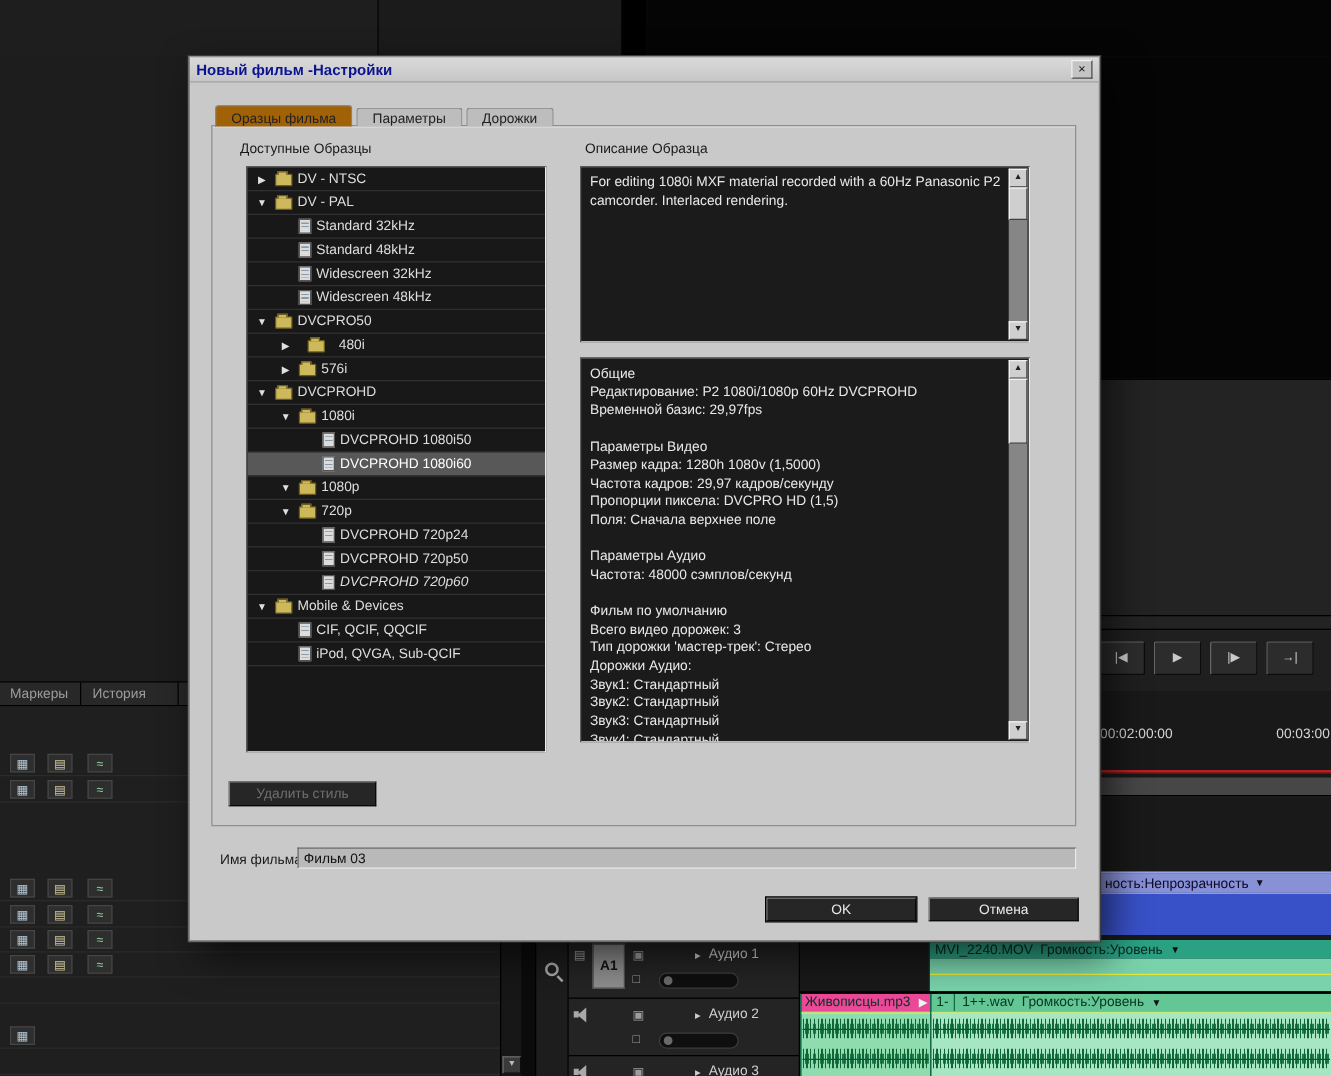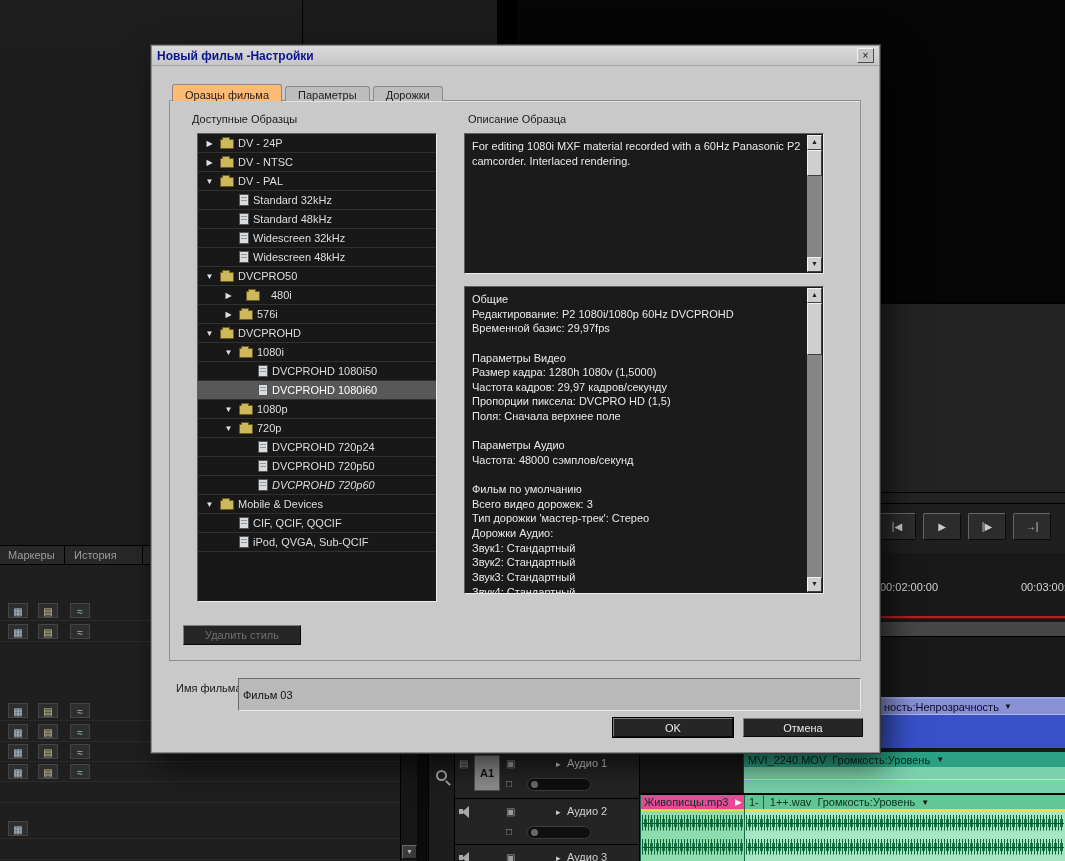--- a/index.html
+++ b/index.html
@@ -110,21 +110,21 @@
   .titlebar { position:absolute; left:0; top:0; width:100%; height:20px;
               background:linear-gradient(#dadada,#c6c6c6); border-bottom:1px solid #a2a2a2;
               display:flex; align-items:center; padding:0 5px; }
   .title { color:#0a1492; font-weight:bold; font-size:12px; }
   .closebtn { margin-left:auto; width:17px; height:15px; background:#c4c4c4; border:1px solid;
               border-color:#f2f2f2 #4c4c4c #4c4c4c #f2f2f2; font-size:10px; line-height:13px;
               text-align:center; color:#111; }
   .tabs { position:absolute; left:20px; top:38px; display:flex; align-items:flex-end; z-index:2; }
   .tab { background:#bdbdbd; border:1px solid #8a8a8a; border-bottom:none; border-radius:3px 3px 0 0;
          padding:2px 12px 2px 12px; margin-right:3px; height:15px; color:#222; }
-  .tab.active { background:#fdba74; height:18px; padding-top:4px; border-bottom:1px solid #c9c9c9; margin-bottom:-1px; }
+  .tab.active { background:#a16207; height:18px; padding-top:4px; border-bottom:1px solid #c9c9c9; margin-bottom:-1px; }
   .panel { position:absolute; left:17px; top:54px; width:692px; height:561px;
            border:1px solid #8f8f8f; box-shadow:inset 0 1px 0 #e3e3e3; }
   .plabel { position:absolute; top:12px; font-size:11px; color:#1a1a1a; }
 
   .tree { position:absolute; left:27px; top:32px; width:240px; height:469px; background:#181818;
           border:1px solid; border-color:#5f5f5f #ececec #ececec #5f5f5f; overflow:hidden; }
   .trow { display:flex; align-items:center; height:19px; gap:4px; border-bottom:1px solid #303030;
           color:#dedede; font-size:11px; white-space:nowrap; }
   .trow.selected { background:#585858; color:#fff; }
   .tw { width:13px; flex:none; font-size:8px; color:#e0e0e0; text-align:center; }
@@ -153,21 +153,21 @@
               border-color:#f2f2f2 #404040 #404040 #f2f2f2; }
   .d1 .sb-thumb { top:15px; height:26px; }
   .d2 .sb-thumb { top:15px; height:52px; }
 
   .btn3d { position:absolute; background:#262626; color:#e9e9e9; border:1px solid;
            border-color:#7d7d7d #0a0a0a #0a0a0a #7d7d7d; font-size:11px; font-family:inherit; }
   .delbtn { left:13px; top:524px; width:118px; height:20px; color:#6f6f6f; }
   .okbtn  { left:461px; top:672px; width:120px; height:19px; outline:1px solid #000; }
   .cancelbtn { left:591px; top:672px; width:120px; height:19px; }
   .namelabel { position:absolute; left:24px; top:636px; font-size:11px; color:#1a1a1a; }
-  .nameinput { position:absolute; left:86px; top:632px; width:623px; height:33px; background:#b9b9b9;
+  .nameinput { position:absolute; left:86px; top:632px; width:623px; height:17px; background:#b9b9b9;
                border:1px solid; border-color:#6c6c6c #e9e9e9 #e9e9e9 #6c6c6c; color:#111;
                font-size:11px; font-family:inherit; padding:0 4px; outline:none; }
 </style>
 </head>
 <body>
 
 <div class="stage">
 
   <div class="abs ts-left"></div>
   <div class="abs ts-mid"></div>
@@ -337,25 +337,20 @@
 
         <div class="tab"><span>Дорожки</span></div>
       </div>
 
     <div class="panel">
       <span class="plabel" style="left:22px">Доступные Образцы</span>
       <span class="plabel" style="left:298px">Описание Образца</span>
 
       <div class="tree">
 
-          <div class="trow t-folder s-collapsed" style="padding-left: 5px;">
-            <span class="tw"></span>
-            <span class="tico"></span>
-            <span>DV - 24P</span>
-          </div>
 
           <div class="trow t-folder s-collapsed" style="padding-left: 5px;">
             <span class="tw"></span>
             <span class="tico"></span>
             <span>DV - NTSC</span>
           </div>
 
           <div class="trow t-folder s-expanded" style="padding-left: 5px;">
             <span class="tw"></span>
             <span class="tico"></span>

